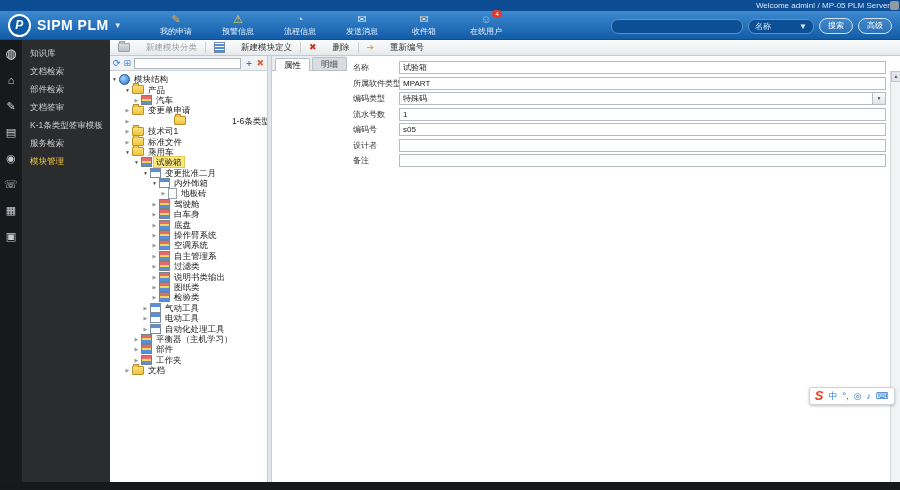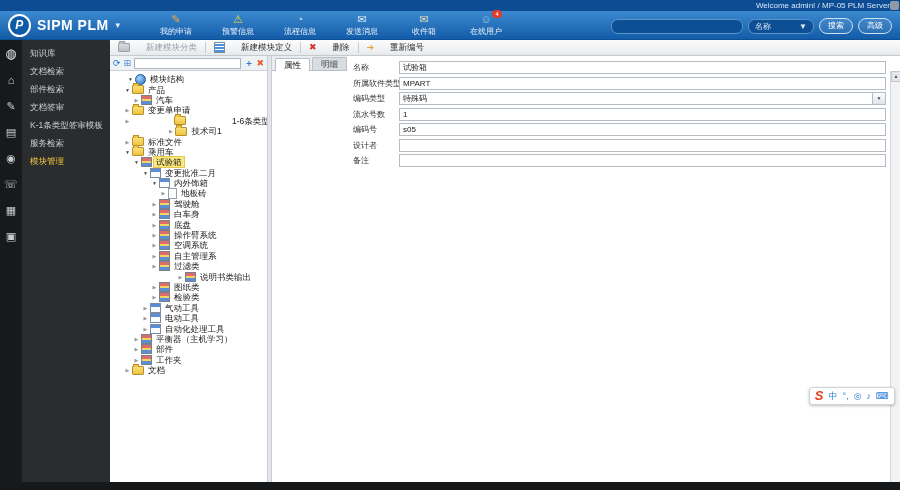--- a/index.html
+++ b/index.html
@@ -217,21 +217,21 @@
     <div class="panes">
       <div class="tree-pane">
         <div class="tree-head">
           <span class="th-ic th-refresh">⟳</span>
           <span class="th-ic th-org">⊞</span>
           <input class="tree-search" style="">
           <span class="th-ic th-add">＋</span>
           <span class="th-ic th-close">✖</span>
         </div>
         <div class="tree-body" id="tree">
-            <div class="tnode" style="padding-left: 16px;">
+            <div class="tnode" style="padding-left: 0;">
               <span class="arrow">▼</span>
               <span class="ti ti-root"></span>
               <span class="tlab">模块结构</span>
             </div>
             <div class="tnode" style="padding-left: 13px;">
               <span class="arrow">▼</span>
               <span class="ti ti-folder"></span>
               <span class="tlab">产品</span>
             </div>
             <div class="tnode" style="padding-left: 22px;">
@@ -242,21 +242,21 @@
             <div class="tnode" style="padding-left: 13px;">
               <span class="arrow right">▶</span>
               <span class="ti ti-folder"></span>
               <span class="tlab">变更单申请</span>
             </div>
             <div class="tnode" style="padding-left: 13px; gap: 42px;">
               <span class="arrow right">▶</span>
               <span class="ti ti-folder"></span>
               <span class="tlab">1-6条类型审批单</span>
             </div>
-            <div class="tnode" style="padding-left: 13px; justify-content: center;">
+            <div class="tnode" style="padding-left: 13px;">
               <span class="arrow right">▶</span>
               <span class="ti ti-folder"></span>
               <span class="tlab">技术司1</span>
             </div>
             <div class="tnode" style="padding-left: 13px;">
               <span class="arrow right">▶</span>
               <span class="ti ti-folder"></span>
               <span class="tlab">标准文件</span>
             </div>
             <div class="tnode" style="padding-left: 13px;">
@@ -312,21 +312,21 @@
             <div class="tnode" style="padding-left: 40px;">
               <span class="arrow right">▶</span>
               <span class="ti ti-module"></span>
               <span class="tlab">自主管理系</span>
             </div>
             <div class="tnode" style="padding-left: 40px;">
               <span class="arrow right">▶</span>
               <span class="ti ti-module"></span>
               <span class="tlab">过滤类</span>
             </div>
-            <div class="tnode" style="padding-left: 40px; margin-left: 26px;">
+            <div class="tnode" style="padding-left: 40px;">
               <span class="arrow right">▶</span>
               <span class="ti ti-module"></span>
               <span class="tlab">说明书类输出</span>
             </div>
             <div class="tnode" style="padding-left: 40px;">
               <span class="arrow right">▶</span>
               <span class="ti ti-module"></span>
               <span class="tlab">图纸类</span>
             </div>
             <div class="tnode" style="padding-left: 40px;">

